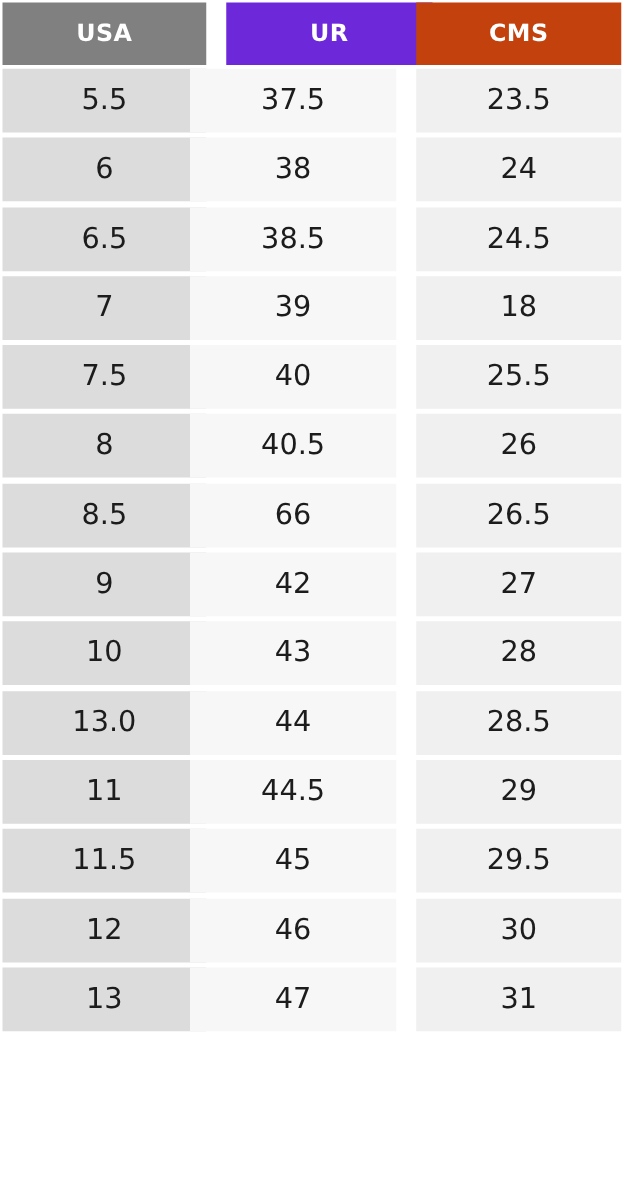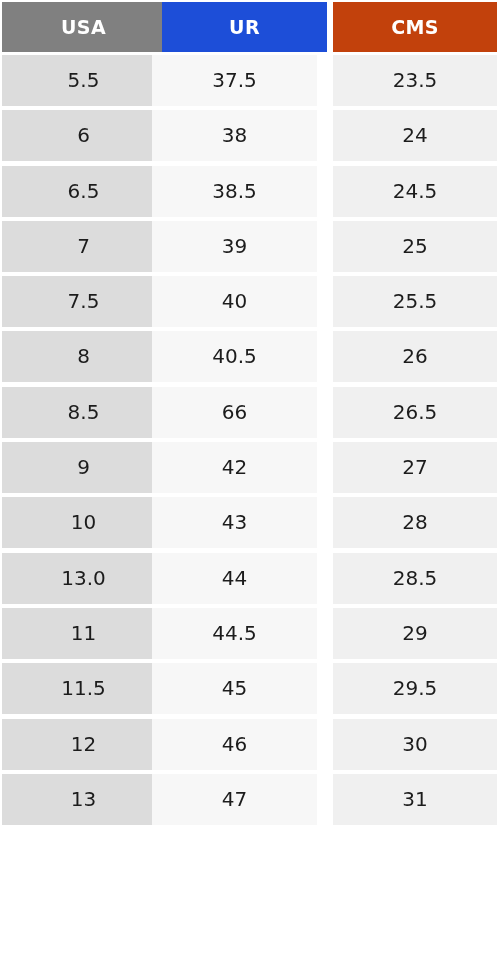--- a/index.html
+++ b/index.html
@@ -43,23 +43,23 @@
     letter-spacing: 0.4px;
     box-sizing: border-box;
     white-space: nowrap;
   }
   .th-usa {
     left: 2px;
     width: 163px;
     background: #808080;
   }
   .th-ur {
-    left: 162px;
+    left: 181px;
     width: 165px;
-    background: #1d4ed8;
+    background: #6d28d9;
   }
   .th-cms {
     left: 333px;
     width: 164px;
     background: #c2410c;
   }
 
   
   .tbody {
     position: absolute;
@@ -71,21 +71,21 @@
     position: relative;
     width: 500px;
     height: 55.3px;
   }
   .td {
     position: absolute;
     top: 0;
     height: 51px;
     line-height: 51px;
     text-align: center;
-    font-size: 20px;
+    font-size: 23px;
     color: #1c1c1c;
     box-sizing: border-box;
     white-space: nowrap;
   }
   .td-usa {
     left: 2px;
     width: 163px;
     background: #dcdcdc;
   }
   .td-ur {
@@ -131,21 +131,21 @@
         <div class="td td-cms">24</div>
       </div>
       <div class="trow">
         <div class="td td-usa">6.5</div>
         <div class="td td-ur">38.5</div>
         <div class="td td-cms">24.5</div>
       </div>
       <div class="trow">
         <div class="td td-usa">7</div>
         <div class="td td-ur">39</div>
-        <div class="td td-cms">25</div>
+        <div class="td td-cms">18</div>
       </div>
       <div class="trow">
         <div class="td td-usa">7.5</div>
         <div class="td td-ur">40</div>
         <div class="td td-cms">25.5</div>
       </div>
       <div class="trow">
         <div class="td td-usa">8</div>
         <div class="td td-ur">40.5</div>
         <div class="td td-cms">26</div>

